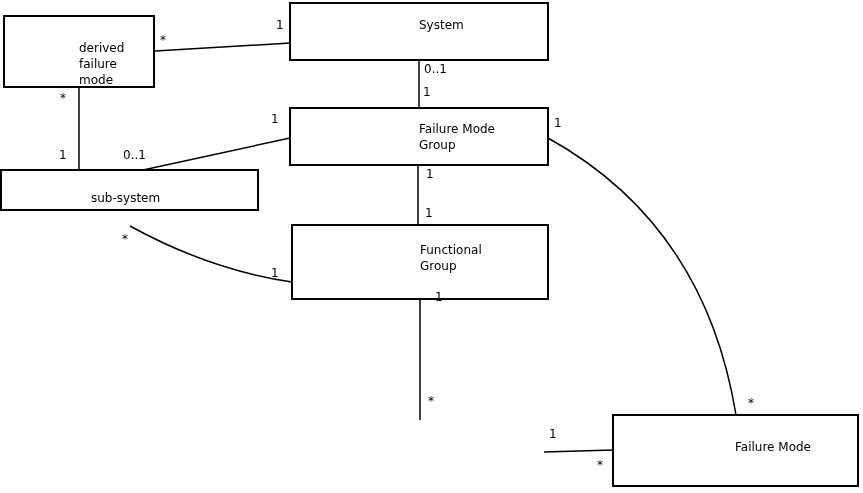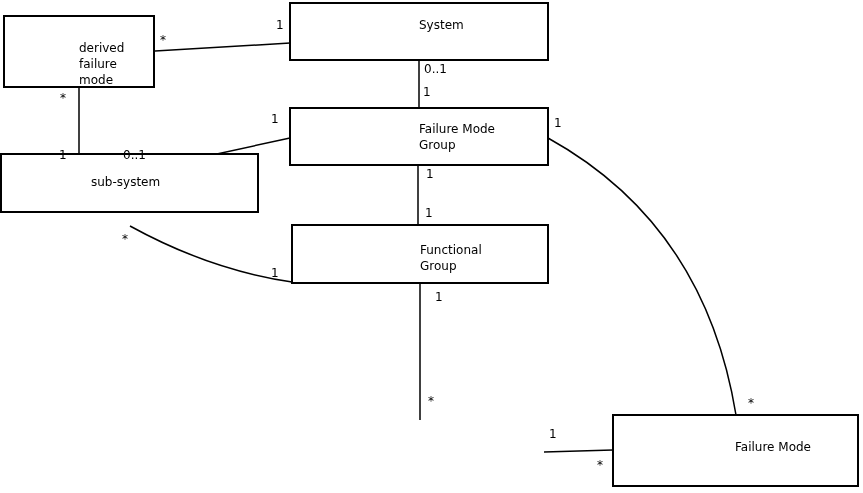--- a/index.html
+++ b/index.html
@@ -44,22 +44,22 @@
   .mult {
     position: absolute;
     font-size: 12px;
     line-height: 14px;
     color: #000000;
   }
   
   .n-derived-failure-mode { left: 3px;   top: 15px;  width: 152px; height: 73px; }
   .n-system              { left: 289px; top: 2px;   width: 260px; height: 59px; }
   .n-failure-mode-group  { left: 289px; top: 107px; width: 260px; height: 59px; }
-  .n-sub-system          { left: 0px;   top: 153px; width: 259px; height: 60px; }
-  .n-functional-group    { left: 291px; top: 224px; width: 258px; height: 60px; }
+  .n-sub-system          { left: 0px;   top: 169px; width: 259px; height: 42px; }
+  .n-functional-group    { left: 291px; top: 224px; width: 258px; height: 76px; }
   .n-component           { left: 295px; top: 419px; width: 249px; height: 71px; }
   .n-failure-mode        { left: 612px; top: 414px; width: 247px; height: 73px; }
 </style>
 </head>
 <body>
 
 <div class="canvas">
 
   <svg class="edges" viewBox="0 0 863 493" xmlns="http://www.w3.org/2000/svg">
     <line x1="155" y1="51" x2="290" y2="43"></line>

